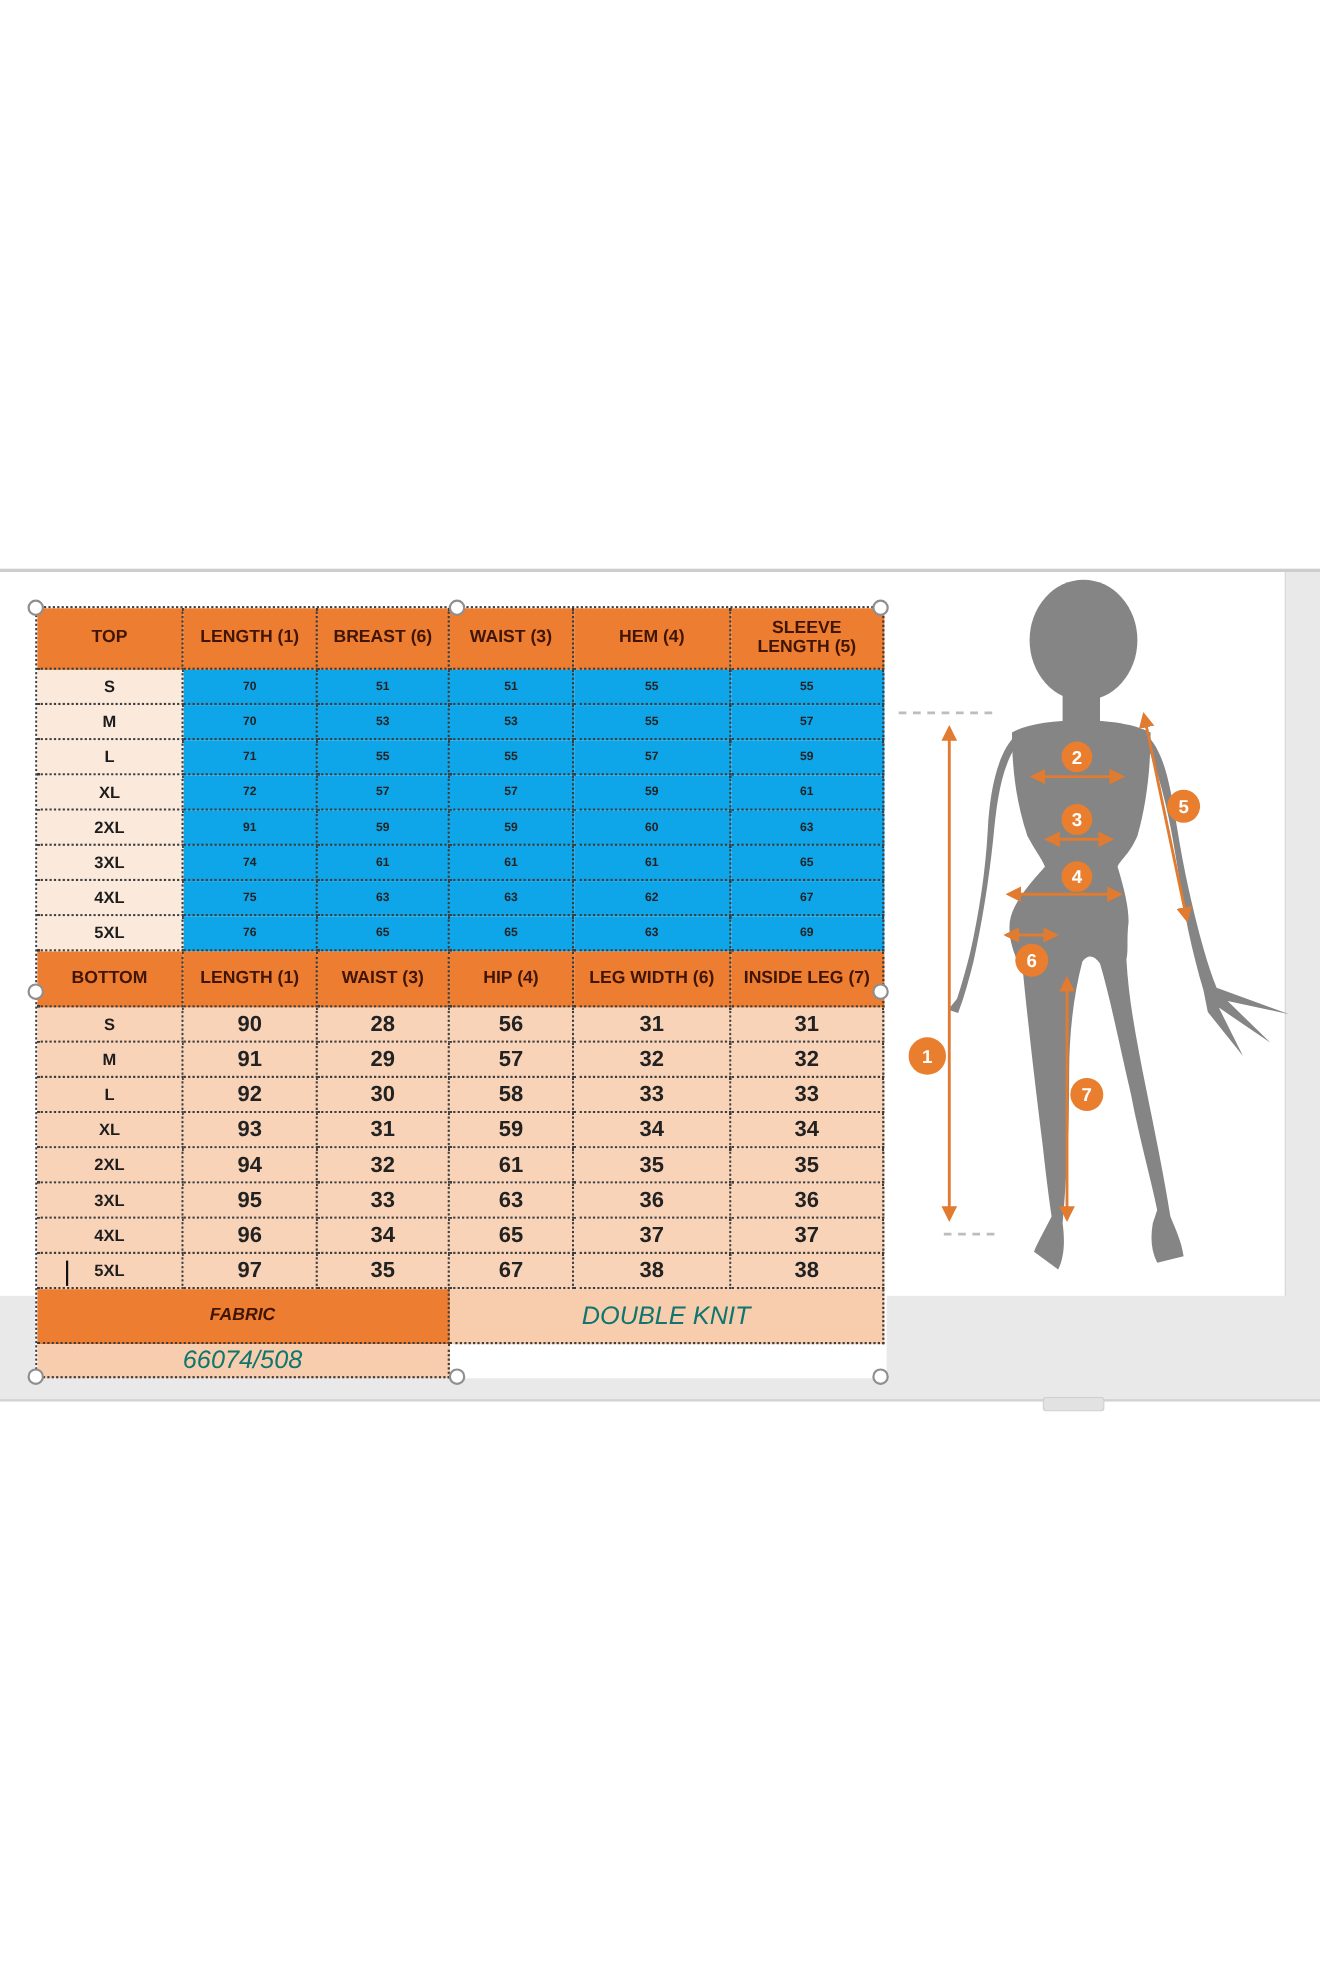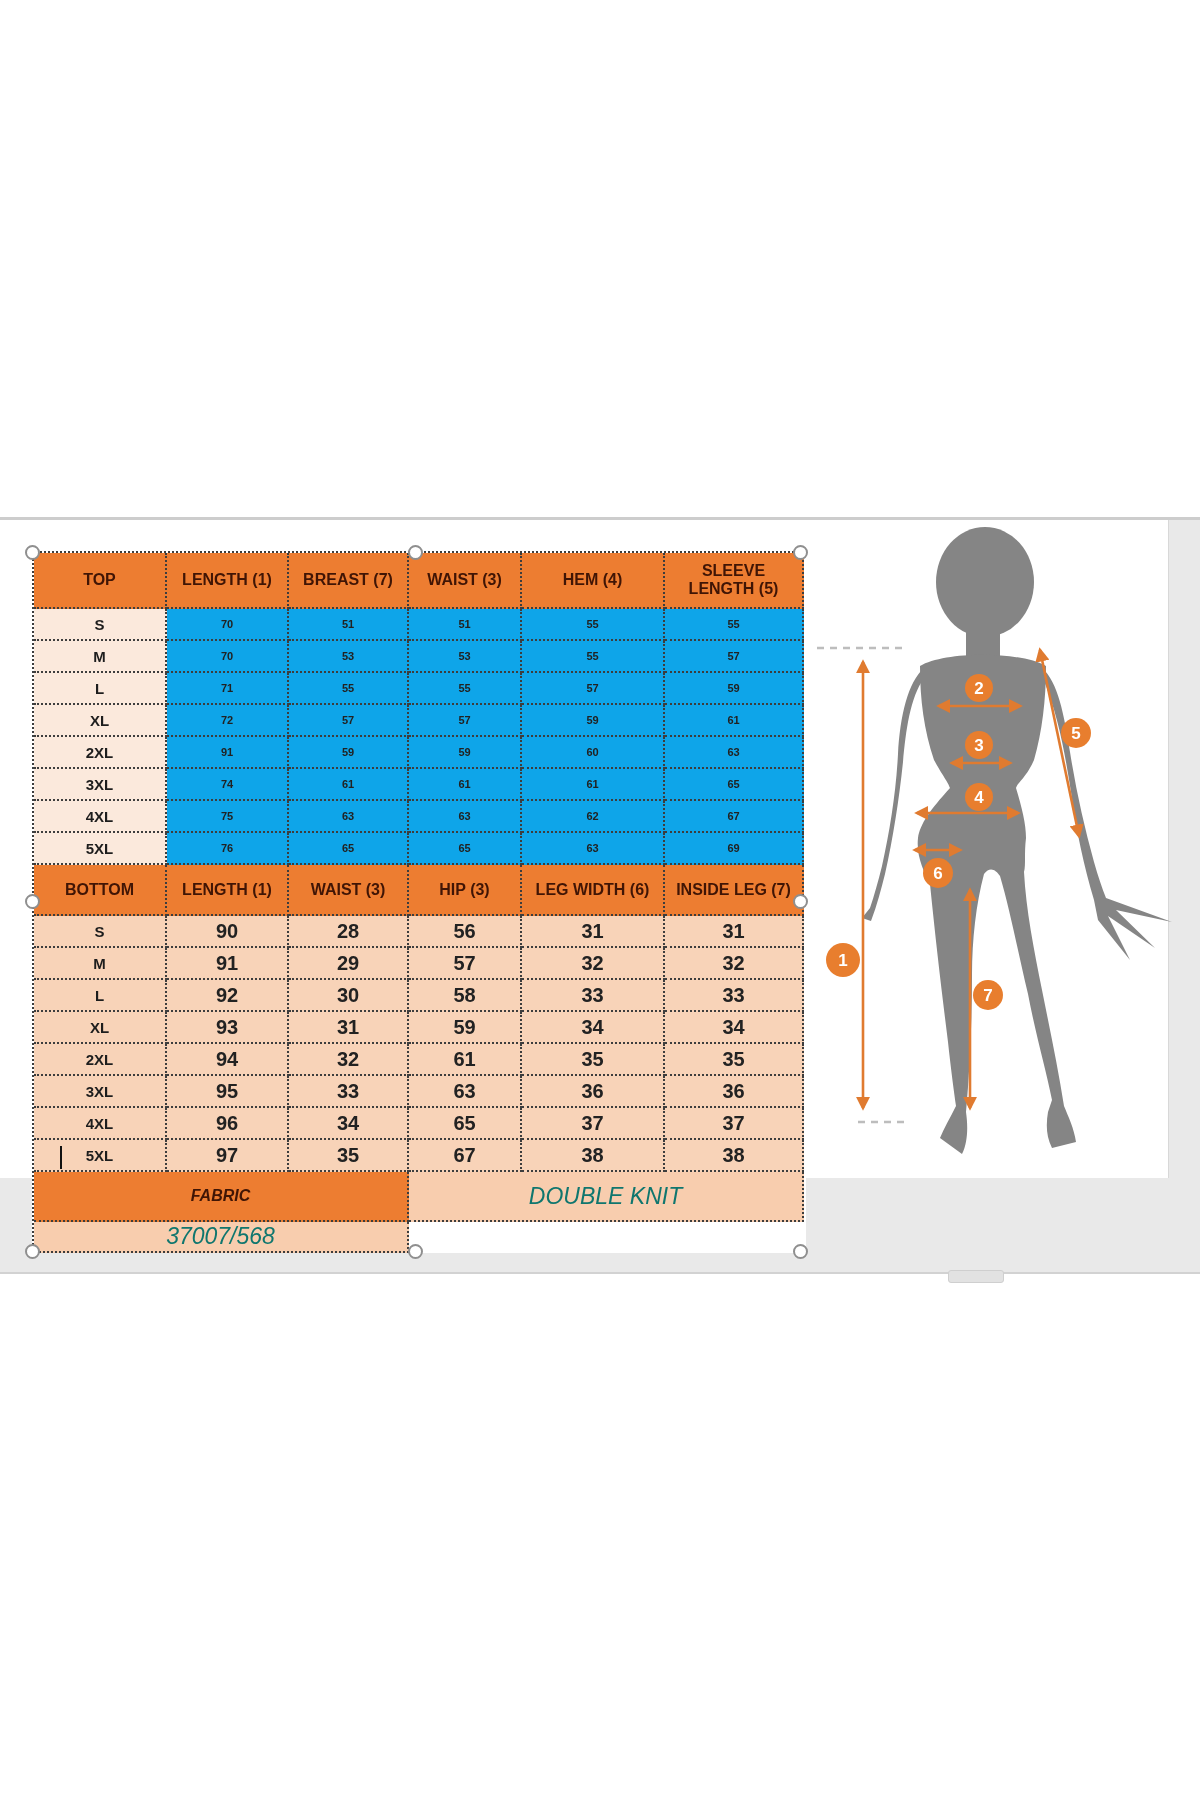--- a/index.html
+++ b/index.html
@@ -38,21 +38,21 @@
 <div id="page">
 
   <div class="edge-line"></div>
   <div class="strip-right"></div>
   <div class="strip-bottom"></div>
   <div class="scroll-tab"></div>
 
   <div id="chart">
       <div class="hd">TOP</div>
       <div class="hd">LENGTH (1)</div>
-      <div class="hd">BREAST (7)</div>
+      <div class="hd">BREAST (6)</div>
       <div class="hd">WAIST (3)</div>
       <div class="hd">HEM (4)</div>
       <div class="hd">SLEEVE LENGTH (5)</div>
       <div class="sz-top">S</div>
       <div class="v-top">70</div>
       <div class="v-top">51</div>
       <div class="v-top">51</div>
       <div class="v-top">55</div>
       <div class="v-top">55</div>
       <div class="sz-top">M</div>
@@ -93,21 +93,21 @@
       <div class="v-top">67</div>
       <div class="sz-top">5XL</div>
       <div class="v-top">76</div>
       <div class="v-top">65</div>
       <div class="v-top">65</div>
       <div class="v-top">63</div>
       <div class="v-top">69</div>
       <div class="hd">BOTTOM</div>
       <div class="hd">LENGTH (1)</div>
       <div class="hd">WAIST (3)</div>
-      <div class="hd">HIP (3)</div>
+      <div class="hd">HIP (4)</div>
       <div class="hd">LEG WIDTH (6)</div>
       <div class="hd">INSIDE LEG (7)</div>
       <div class="sz-bot">S</div>
       <div class="v-bot">90</div>
       <div class="v-bot">28</div>
       <div class="v-bot">56</div>
       <div class="v-bot">31</div>
       <div class="v-bot">31</div>
       <div class="sz-bot">M</div>
       <div class="v-bot">91</div>
@@ -146,21 +146,21 @@
       <div class="v-bot">37</div>
       <div class="v-bot">37</div>
       <div class="sz-bot">5XL</div>
       <div class="v-bot">97</div>
       <div class="v-bot">35</div>
       <div class="v-bot">67</div>
       <div class="v-bot">38</div>
       <div class="v-bot">38</div>
       <div class="hd span3">FABRIC</div>
       <div class="fab-val span3">DOUBLE KNIT</div>
-      <div class="fab-val span3">37007/568</div>
+      <div class="fab-val span3">66074/508</div>
     </div>
 
   <div class="cursor"></div>
 
   <div class="handle" style="left:25px;top:545px;"></div>
   <div class="handle" style="left:408px;top:545px;"></div>
   <div class="handle" style="left:793px;top:545px;"></div>
   <div class="handle" style="left:25px;top:894px;"></div>
   <div class="handle" style="left:793px;top:894px;"></div>
   <div class="handle" style="left:25px;top:1244px;"></div>

